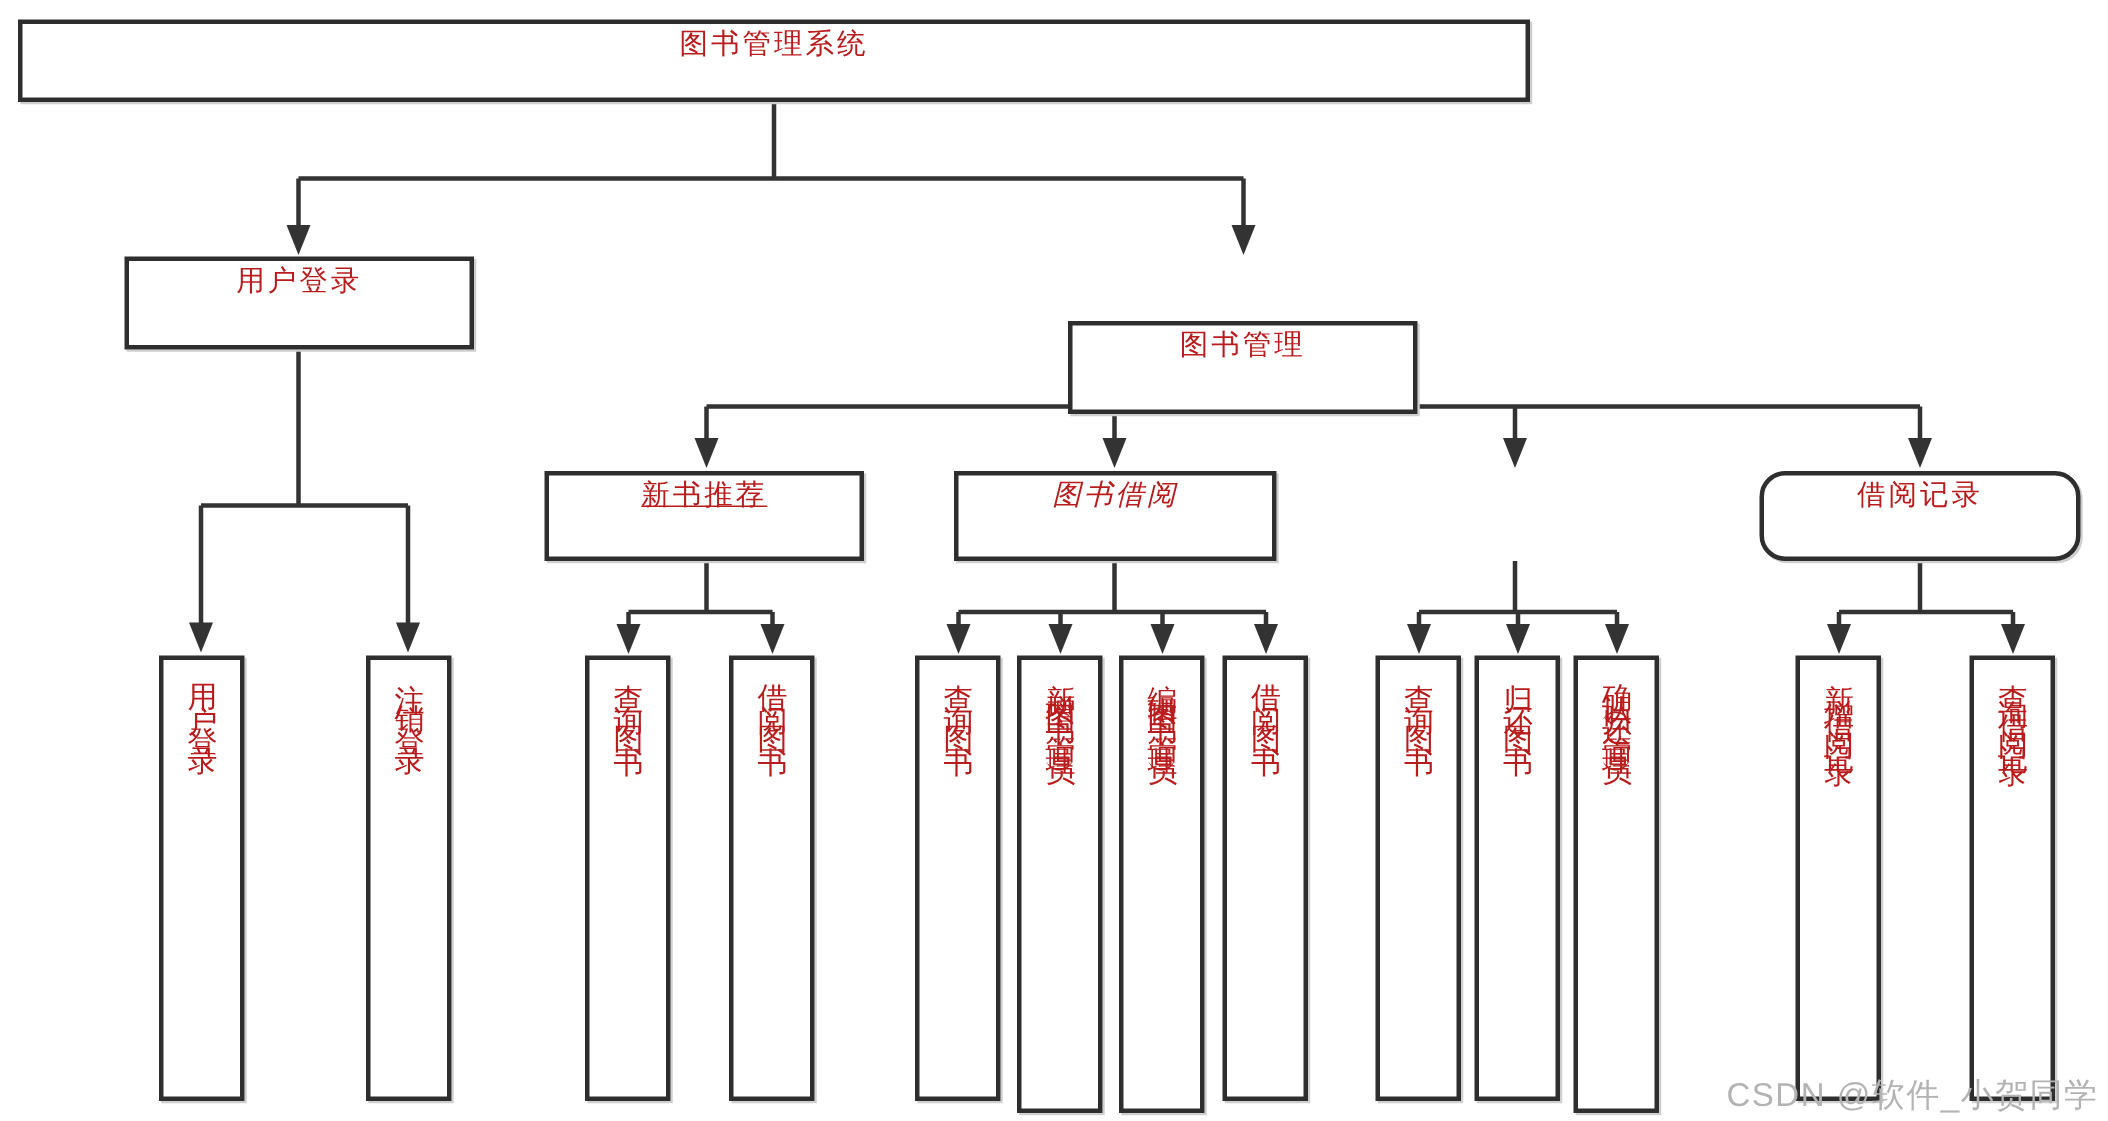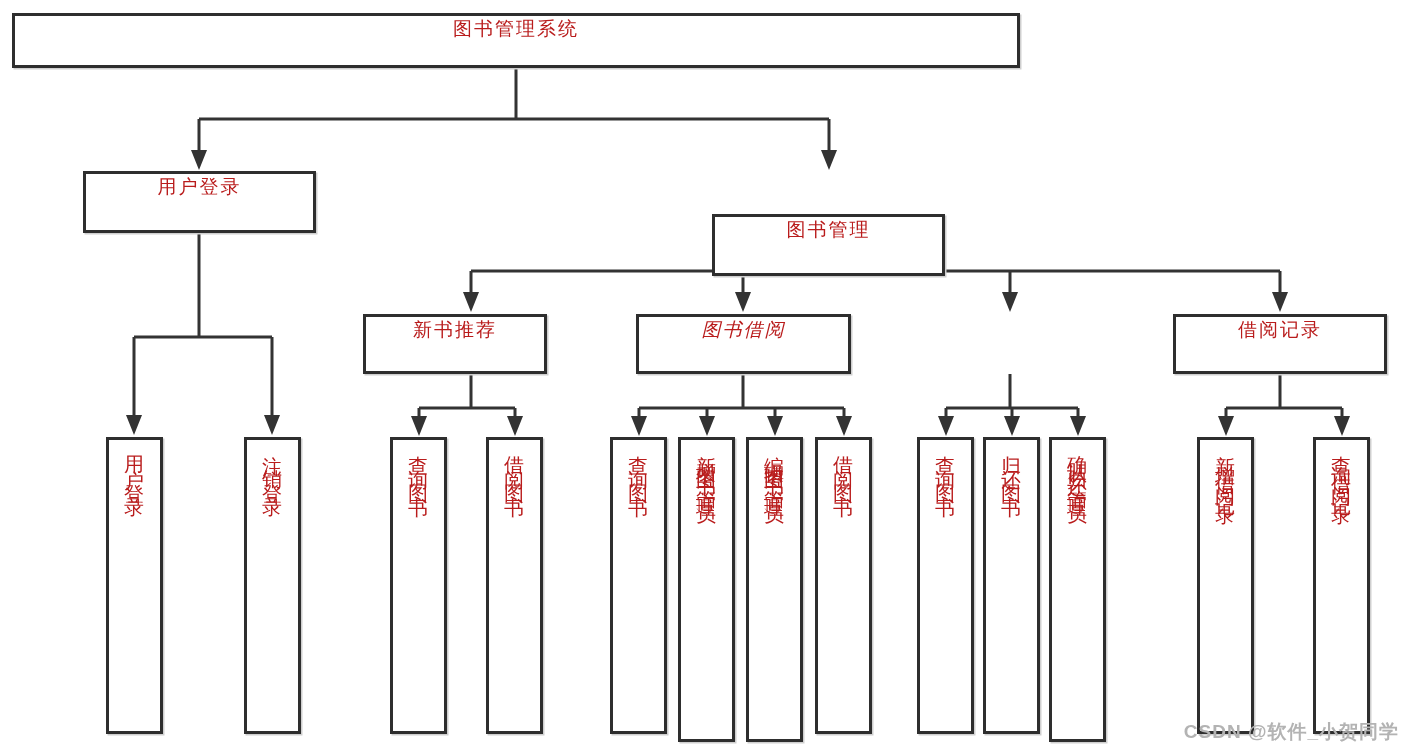--- a/index.html
+++ b/index.html
@@ -40,25 +40,24 @@
     font-size: 20px;
     line-height: 1;
   }
   .sp-lg { letter-spacing: 14px; }  
   .sp-md { letter-spacing: 10px; }  
   .sp-sm { letter-spacing: 7px; }   
   .watermark {
     position: absolute;
     right: 6px;
     bottom: 2px;
-    font-size: 19px;
+    font-size: 22px;
     color: #b3b3b3;
     letter-spacing: 1px;
     white-space: nowrap;
-    font-weight: bold;
   }
 </style>
 </head>
 <body>
 
 <div class="canvas">
 
   <svg class="wires" viewBox="0 0 1405 747" xmlns="http://www.w3.org/2000/svg">
     <g stroke="#333333" stroke-width="3" fill="none">
 
@@ -103,27 +102,27 @@
     <span>图书管理系统</span>
   </div>
 
   <div class="box hbox" style="left:83px; top:171px; width:233px; height:62px;">
     <span>用户登录</span>
   </div>
   <div class="box hbox" style="left:712px; top:170px; width:233px; height:62px;margin-top:44px;">
     <span>图书管理</span>
   </div>
 
-  <div class="box hbox" style="left:363px; top:314px; width:184px; height:60px;">
+  <div class="box hbox" style="left:363px; top:314px; width:213px; height:60px;text-decoration:underline;">
     <span>新书推荐</span>
   </div>
   <div class="box hbox" style="left:636px; top:314px; width:215px; height:60px;font-style:italic;">
     <span>图书借阅</span>
   </div>
-  <div class="box hbox" style="left:1173px; top:314px; width:214px; height:60px;">
+  <div class="box hbox" style="left:1173px; top:314px; width:214px; height:60px;border-radius:17px;">
     <span>借阅记录</span>
   </div>
 
   <div class="box vbox" style="left:106px; top:437px; height:297px;">
     <span class="vtext sp-lg">用户登录</span>
   </div>
   <div class="box vbox" style="left:244px; top:437px; height:297px;">
     <span class="vtext sp-lg">注销登录</span>
   </div>
 

